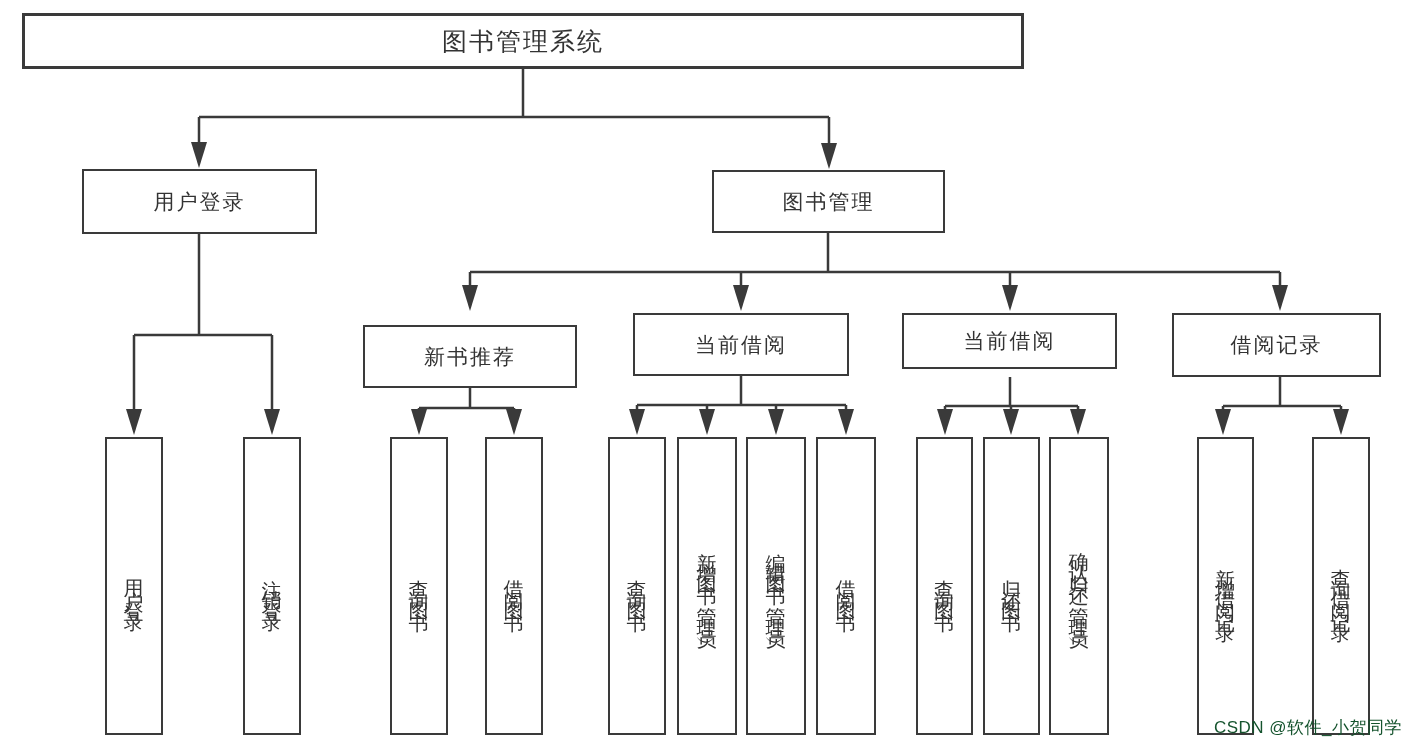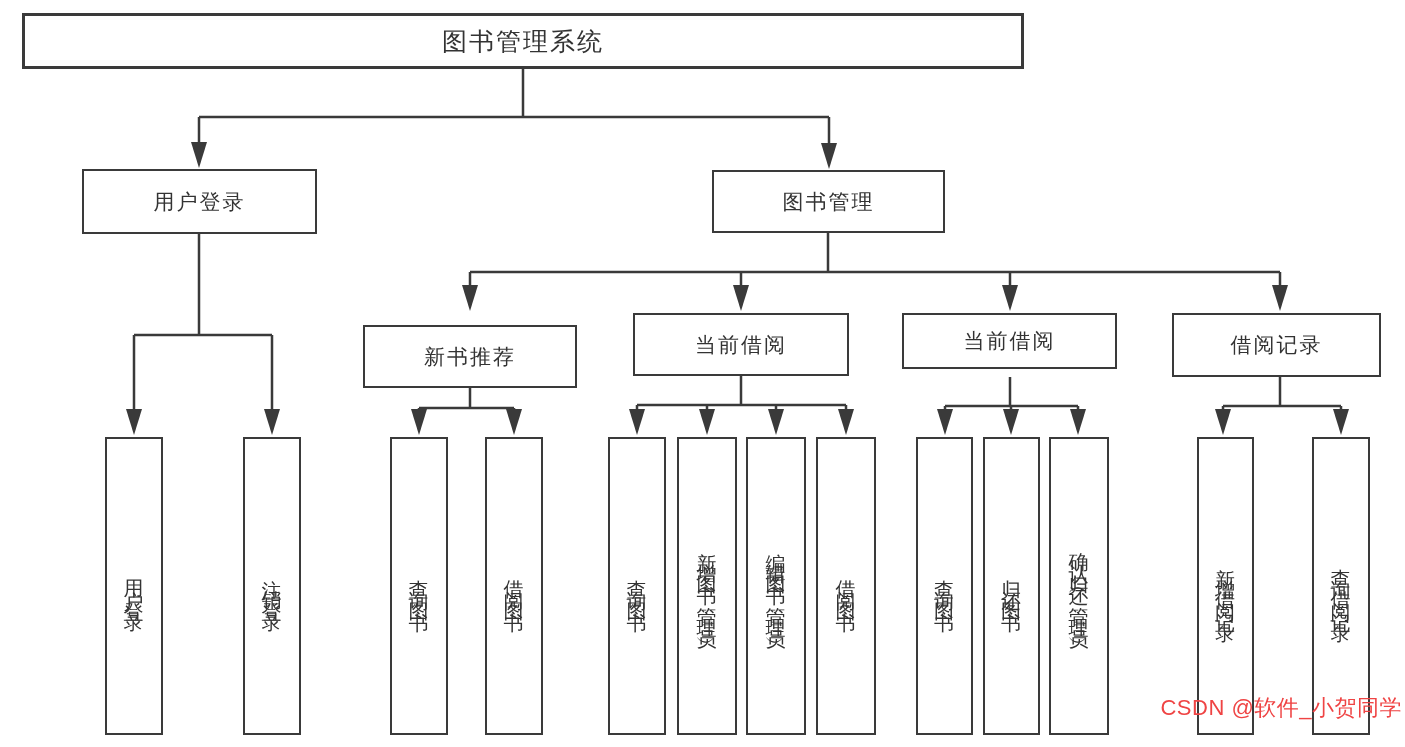--- a/index.html
+++ b/index.html
@@ -45,23 +45,23 @@
   .node.leaf .vtext {
     writing-mode: vertical-rl;
     text-orientation: mixed;
     letter-spacing: 11px;
     line-height: 1;
     white-space: nowrap;
   }
   .watermark {
     position: absolute;
     right: 3px;
-    bottom: 24px;
-    color: #ef4444;
-    font-size: 22px;
+    bottom: 8px;
+    color: #14532d;
+    font-size: 17px;
     z-index: 5;
     letter-spacing: 0.5px;
   }
 </style>
 </head>
 <body>
 
 <div class="stage">
 
   <svg class="wires" width="1405" height="747" viewBox="0 0 1405 747">

